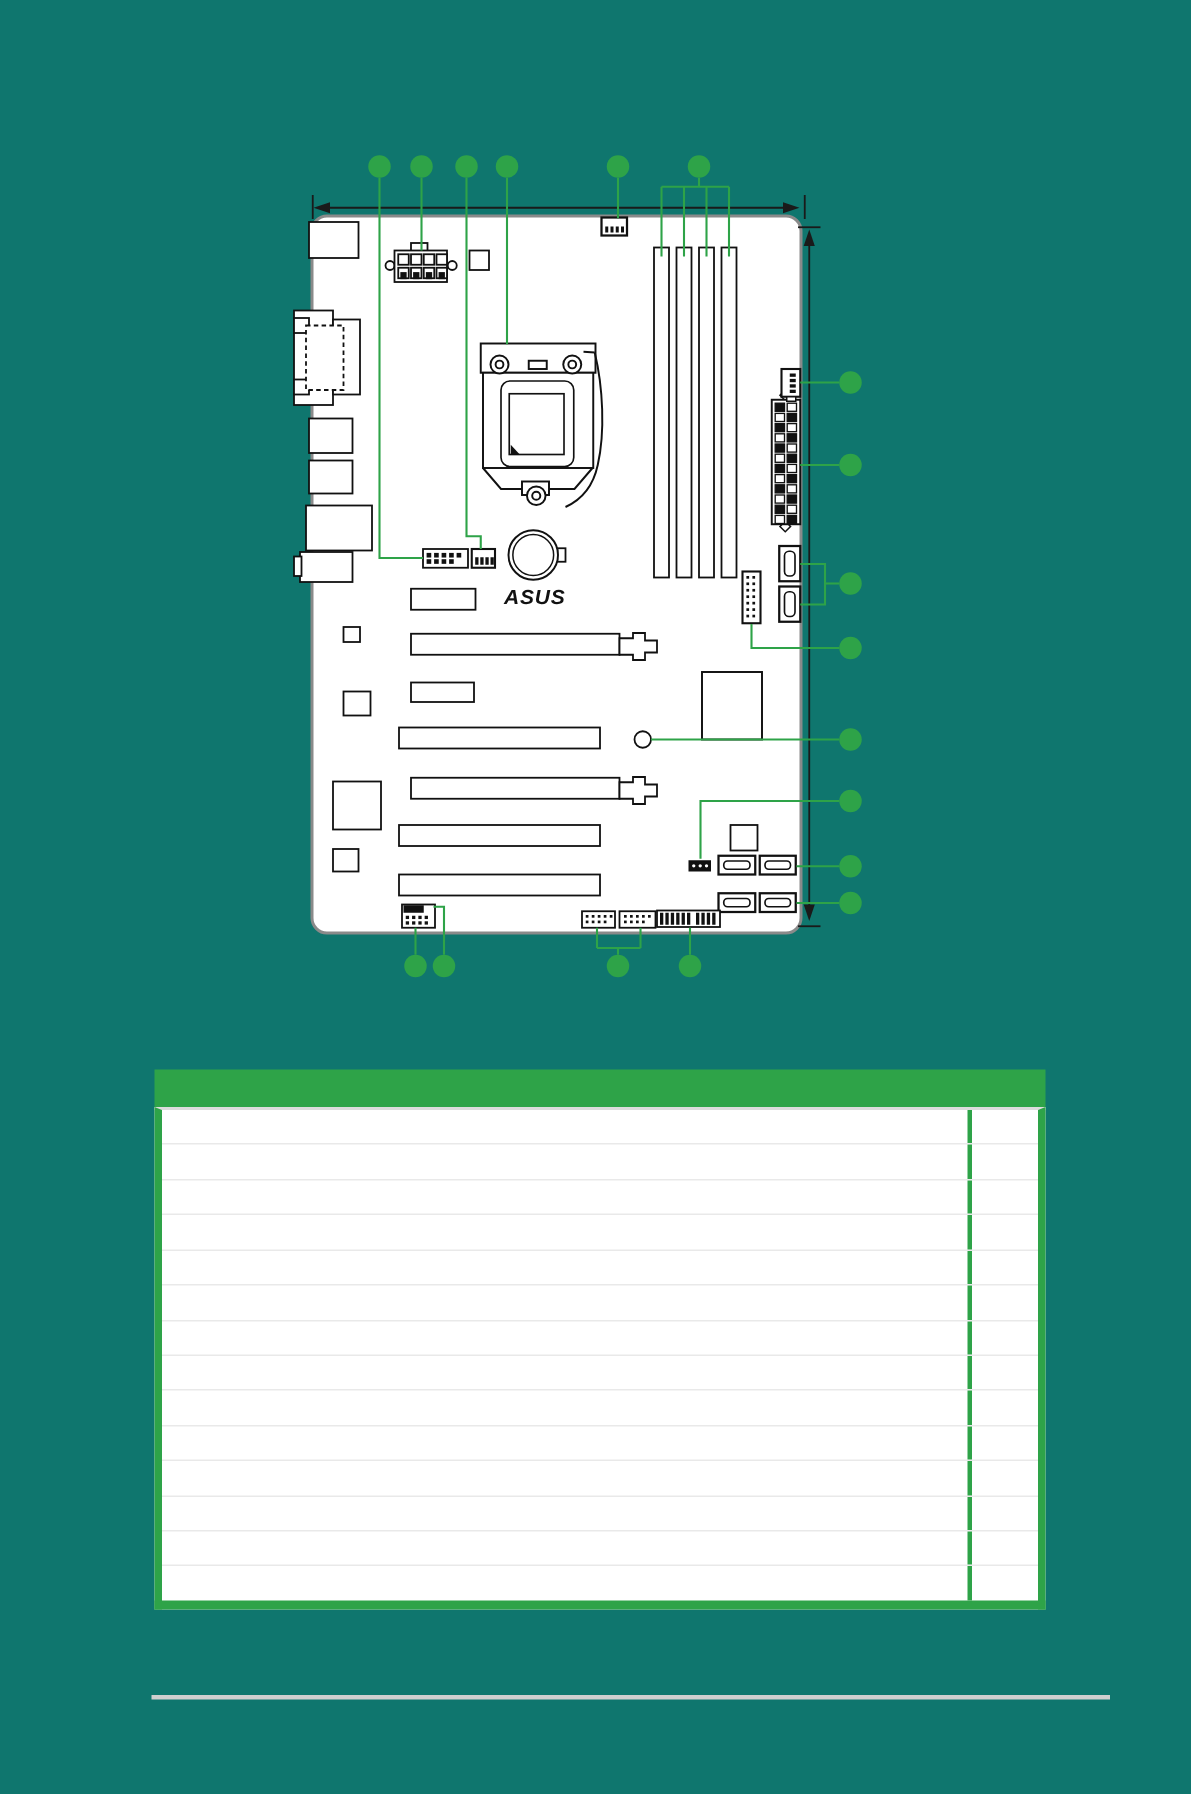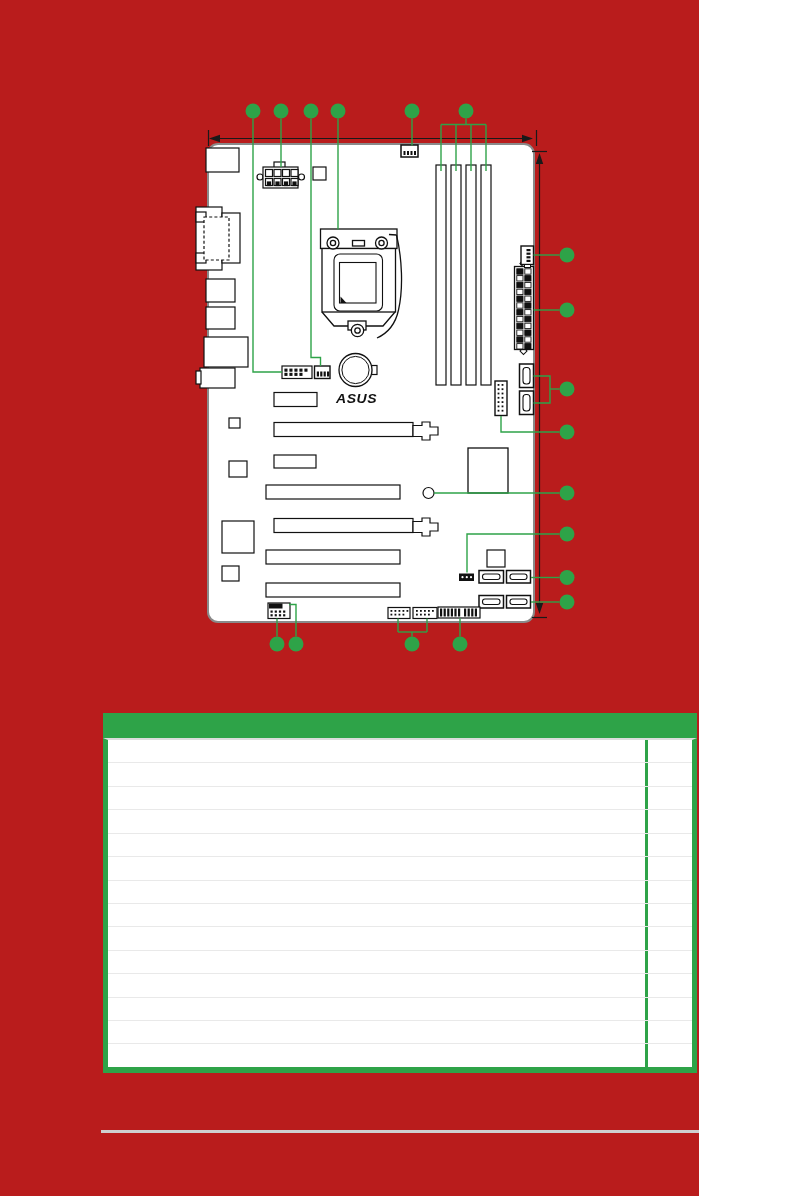--- a/index.html
+++ b/index.html
@@ -1,17 +1,17 @@
 <!DOCTYPE html>
 <html><head>
 <meta charset="utf-8">
 <style>
   html,body{margin:0;padding:0;background:#ffffff;}
   .page{
-    position:relative;width:699px;height:1196px;background:#b91c1c;overflow:hidden;
+    position:relative;width:794px;height:1196px;background:#0f766e;overflow:hidden;
     font-family:"Liberation Sans",sans-serif;
     text-decoration:underline;
   }
   .figure-wrap{position:absolute;left:0;top:0;width:794px;height:700px;}
   
   .layout-table{position:absolute;left:103px;top:713px;width:594px;height:360px;box-sizing:border-box;}
   .tbl-header{height:25px;background:#2ea348;}
   .tbl-body{
     box-sizing:border-box;height:335px;position:relative;
     border-left:5px solid #2ea348;border-right:5px solid #2ea348;border-bottom:6px solid #2ea348;

